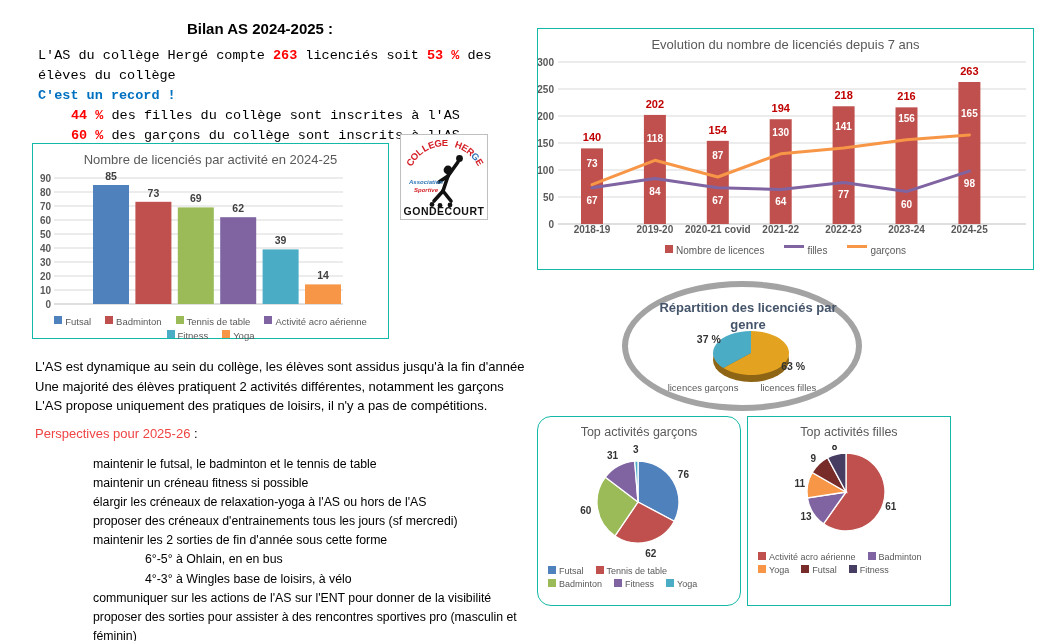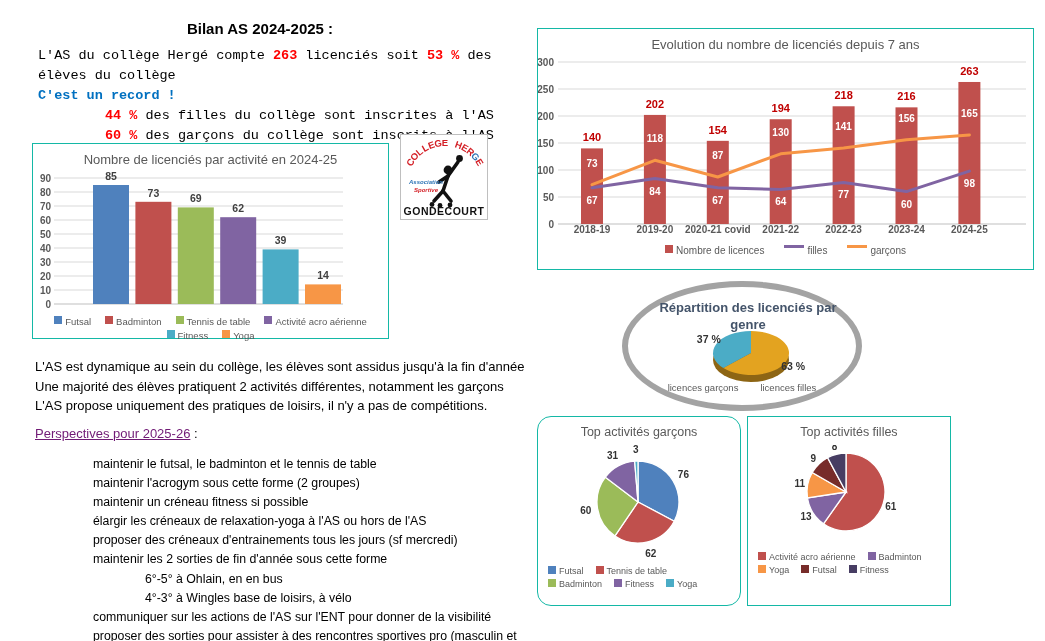--- a/index.html
+++ b/index.html
@@ -1,34 +1,34 @@
 <!DOCTYPE html>
 <html><head>
 <meta charset="utf-8">
 <style>
   html,body{margin:0;padding:0;background:#fff;}
   .page{position:relative;width:1045px;height:641px;background:#fff;overflow:hidden;
         font-family:"Liberation Sans","DejaVu Sans",sans-serif;color:#000;}
   .abs{position:absolute;}
   .doc-title{left:0;top:20px;width:520px;text-align:center;font-size:15px;font-weight:bold;}
   .intro{left:38px;top:46px;width:500px;font-size:13.5px;line-height:20px;font-family:Liberation Mono, monospace;}
-  .intro .ind{margin-left:67px;}
+  .intro .ind{margin-left:33px;}
   .chartbox{background:#fff;border:1px solid #14b8a6;box-sizing:border-box;}
   .chart-title{text-align:center;color:#595959;font-size:13px;padding-top:8px;height:20px;
                white-space:nowrap;overflow:visible;}
   .chart-title.small{font-size:12.5px;}
   .legend{display:flex;justify-content:center;align-items:center;column-gap:14px;row-gap:3px;
           flex-wrap:wrap;font-size:9.5px;color:#595959;}
   .legend.left-align{justify-content:flex-start;padding:0 10px;font-size:9px;column-gap:12px;margin-top:3px;}
   .legend .li{display:flex;align-items:flex-start;gap:3px;white-space:nowrap;}
   .legend .sw{width:8px;height:8px;display:inline-block;flex:0 0 auto;}
   .legend .sw.line{width:20px;height:3px;}
   .body-text{left:35px;top:357px;width:500px;font-size:13px;line-height:19.5px;}
   .persp-head{left:35px;top:426px;font-size:13px;}
-  .persp-head .blue{color:#701a75;text-decoration:underline;}
+  .persp-head .blue{color:#ef4444;}
   .plist{left:35px;top:455px;width:520px;font-size:12.3px;line-height:19.1px;}
   .plist .i1{padding-left:58px;}
   .plist .i2{padding-left:110px;}
   .genre-ellipse{left:622px;top:281px;width:240px;height:130px;border:6px solid #a3a3a3;
                  border-radius:50%;box-sizing:border-box;background:#fff;}
   .genre-title{position:absolute;left:30px;top:12px;width:180px;text-align:center;
                color:#44546A;font-size:13px;font-weight:bold;line-height:17px;}
   .genre-legend{position:absolute;left:0;bottom:12px;width:100%;display:flex;justify-content:center;
                 column-gap:22px;font-size:9.5px;color:#595959;}
   .logo{left:400px;top:134px;width:88px;height:86px;border:1px solid #BFBFBF;box-sizing:border-box;background:#fff;}
@@ -324,21 +324,20 @@
   <div class="abs body-text">
       <div>L'AS est dynamique au sein du collège, les  élèves sont assidus jusqu'à la fin d'année</div>
       <div>Une majorité des élèves pratiquent 2 activités différentes, notamment les garçons</div>
       <div>L'AS propose uniquement des pratiques de loisirs, il n'y a pas de compétitions.</div>
     </div>
   <div class="abs persp-head">
     <span class="blue">Perspectives pour 2025-26</span><span> :</span>
   </div>
   <div class="abs plist">
       <div class="i1">maintenir le futsal, le badminton et le tennis de table</div>
-      <div class="i1">maintenir l'acrogym sous cette forme (2 groupes)</div>
       <div class="i1">maintenir un créneau fitness si possible</div>
       <div class="i1">élargir les créneaux de relaxation-yoga à l'AS ou hors de l'AS</div>
       <div class="i1">proposer des créneaux d'entrainements tous les jours (sf mercredi)</div>
       <div class="i1">maintenir les 2 sorties de fin d'année sous cette forme</div>
       <div class="i2">6°-5° à Ohlain, en  en bus</div>
       <div class="i2">4°-3°  à Wingles base de loisirs, à vélo</div>
       <div class="i1">communiquer sur les actions de l'AS sur l'ENT pour donner de la visibilité</div>
       <div class="i1">proposer des sorties pour assister à des rencontres sportives pro (masculin et féminin)</div>
     </div>
 

